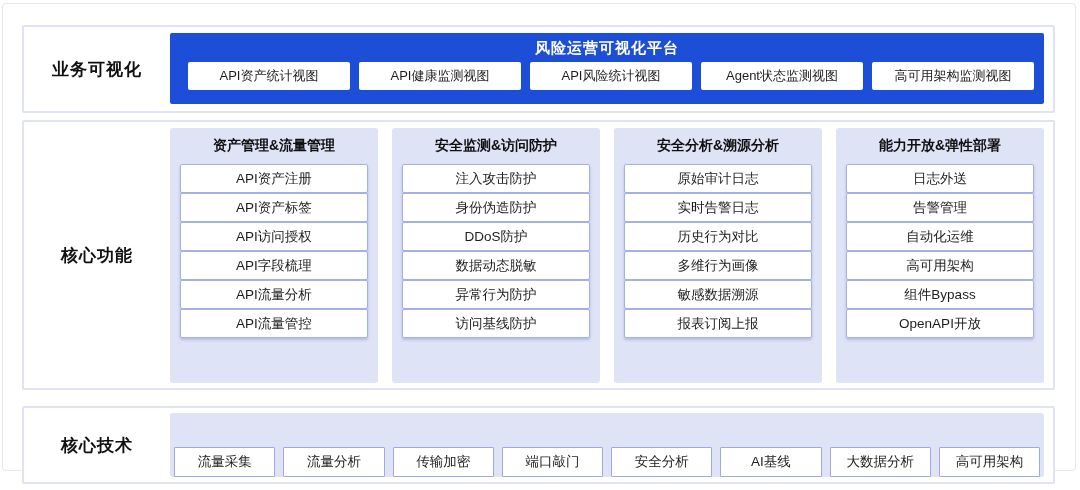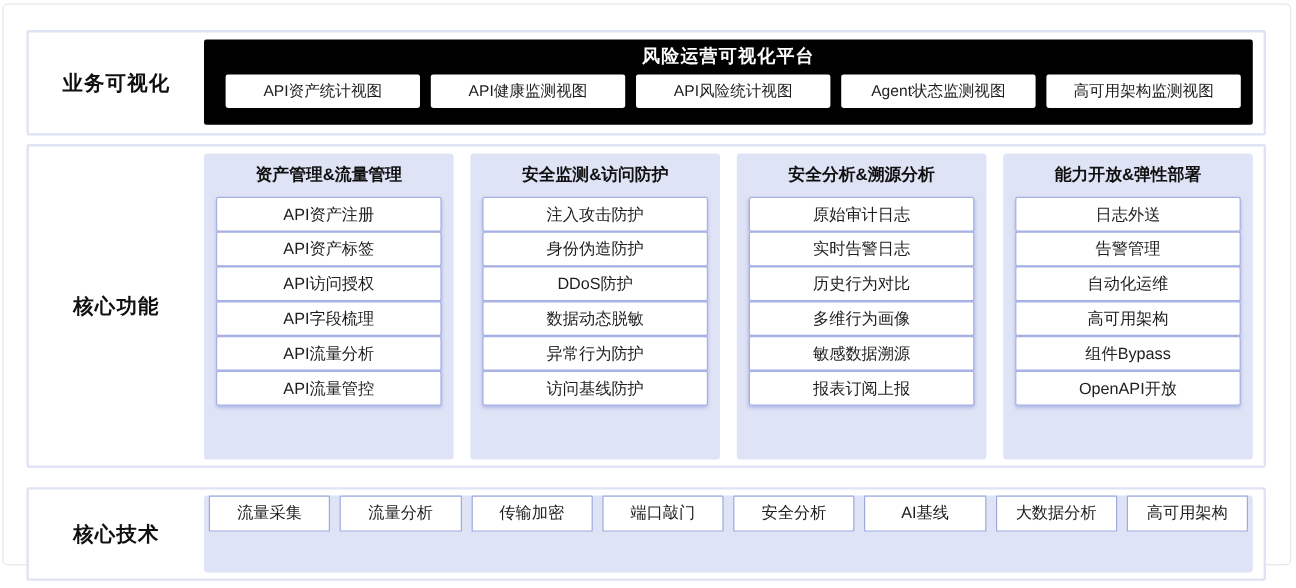--- a/index.html
+++ b/index.html
@@ -33,21 +33,21 @@
     flex: 0 0 146px;
     display: flex; align-items: center; justify-content: center;
     font-weight: 700; font-size: 17px; color: #101010;
     letter-spacing: 1px;
   }
 
   
   .platform-banner {
     flex: 1; height: 71px; box-sizing: border-box;
     margin: 6px 9px 7px 0;
-    background: #000000; border-radius: 2px;
+    background: #1d4ed8; border-radius: 2px;
     padding: 6px 10px 0;
   }
   .platform-title {
     text-align: center; color: #ffffff;
     font-weight: 700; font-size: 15px;
     height: 18px; line-height: 18px; letter-spacing: 1px;
   }
   .view-row { display: flex; gap: 9px; margin-top: 5px; margin-left: 8px; }
   .view-btn {
     flex: 1; height: 28px; line-height: 28px;
@@ -74,21 +74,21 @@
     box-shadow: 0 2px 3px rgba(124,136,210,0.45);
     border-radius: 2px; text-align: center;
     font-size: 13.5px; color: #1d1d1f; white-space: nowrap;
   }
 
   
   .tech-strip {
     flex: 1; margin: 5px 9px 5px 0;
     background: #dfe3f6; border-radius: 3px;
     box-sizing: border-box; padding: 0 4px;
-    display: flex; align-items: flex-start; gap: 8px;
+    display: flex; align-items: flex-end; gap: 8px;
   }
   .tech-item {
     flex: 1; height: 30px; line-height: 27px; box-sizing: border-box;
     background: #ffffff; border: 1.5px solid #9fa9e0; border-radius: 1px;
     text-align: center; font-size: 13.5px; color: #1d1d1f;
     white-space: nowrap;
   }
 </style>
 </head>
 <body>

